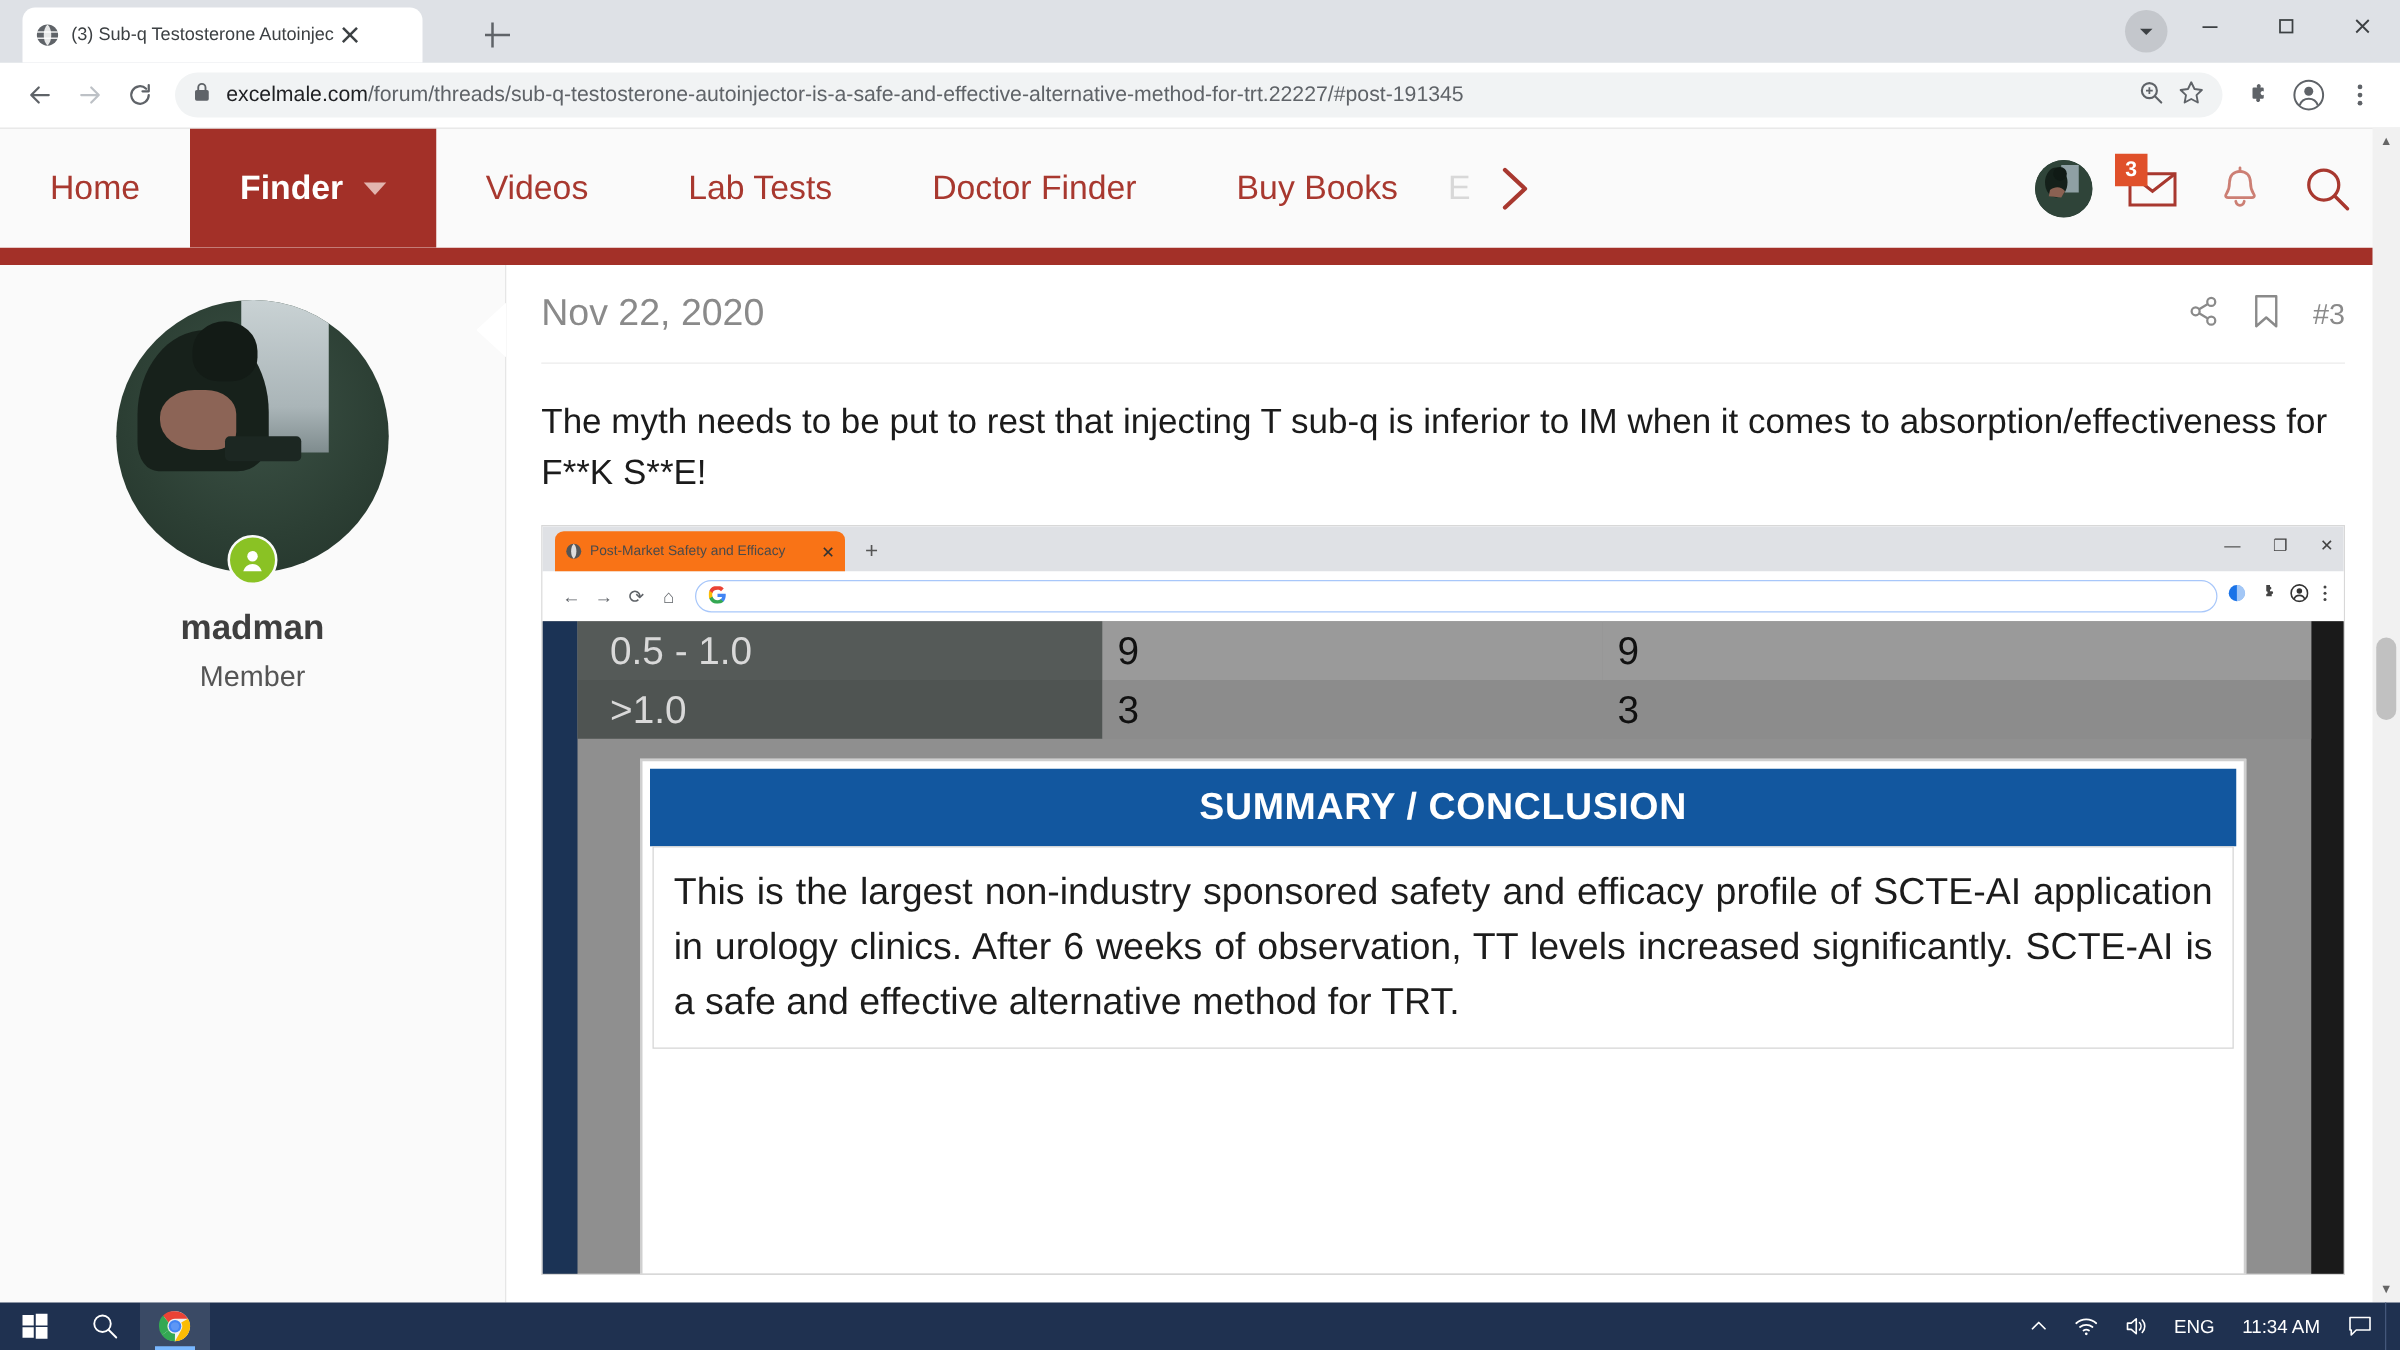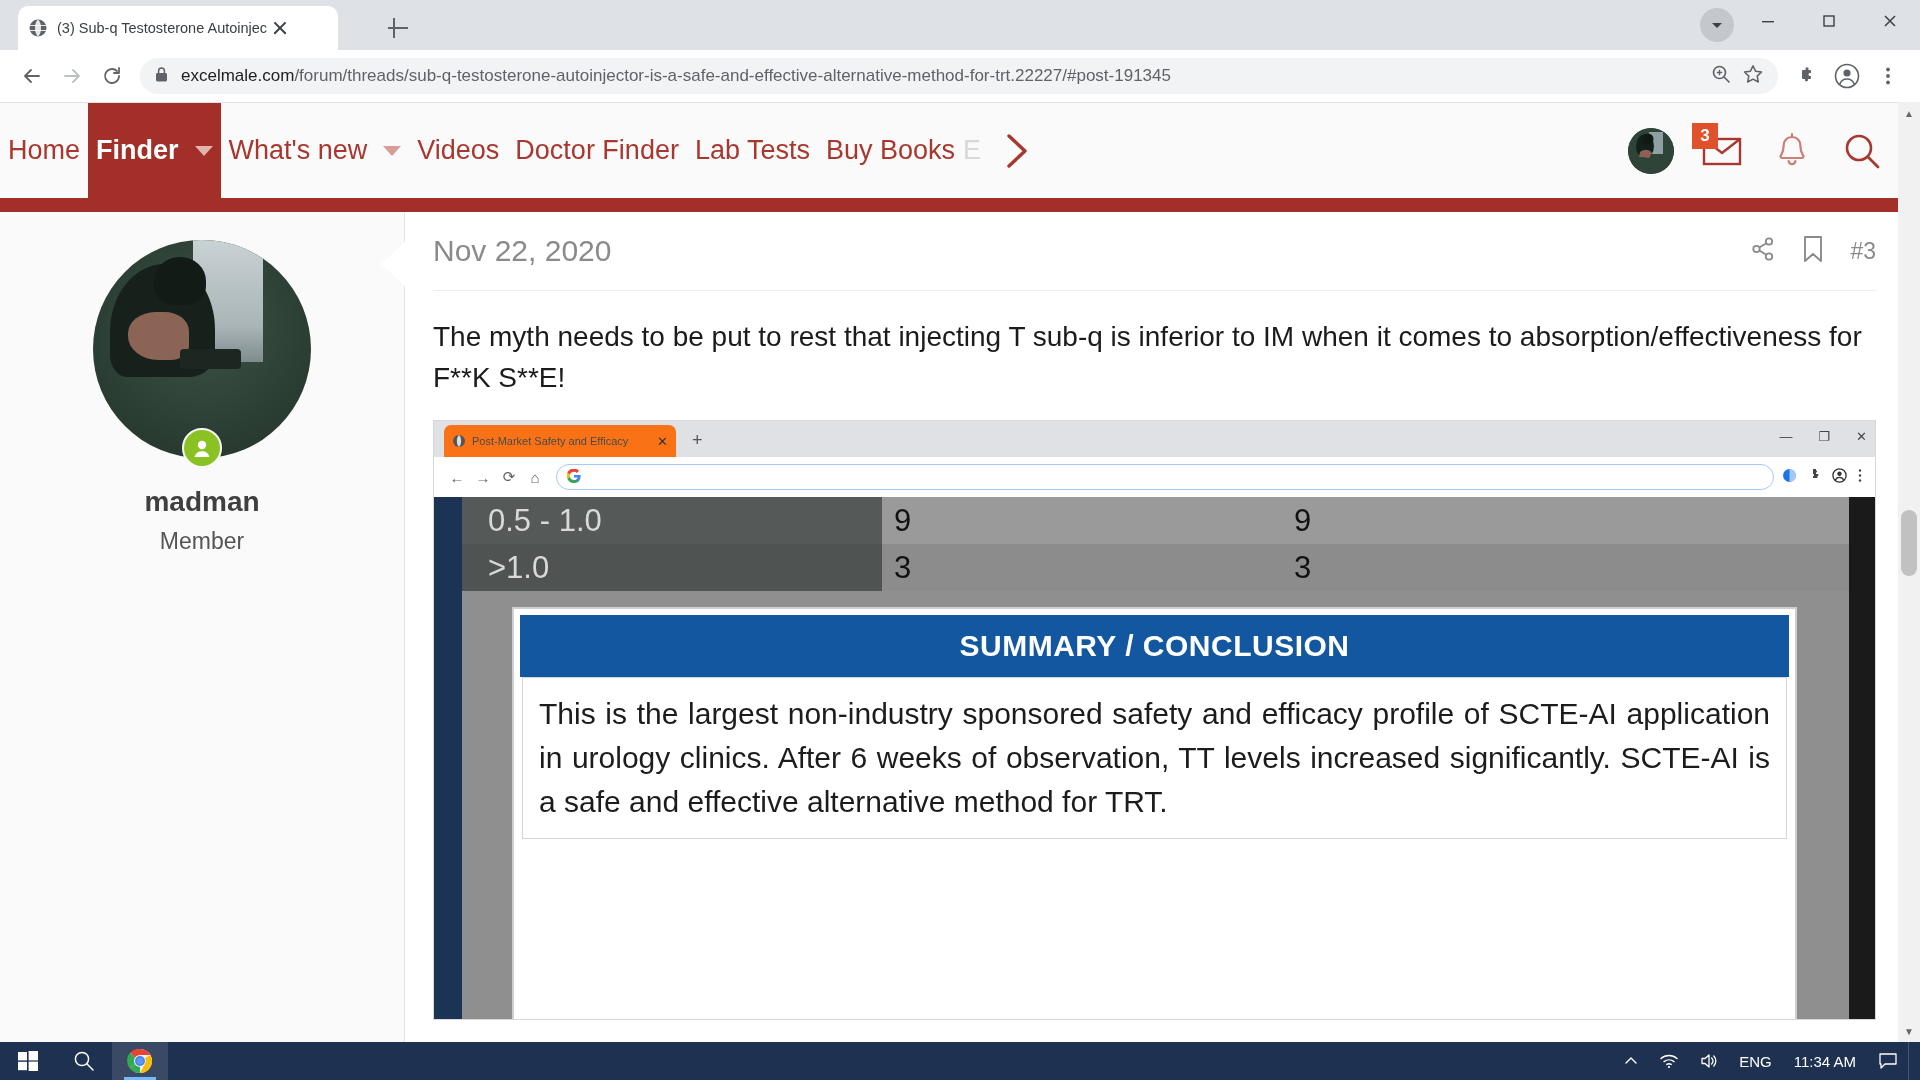--- a/index.html
+++ b/index.html
@@ -73,21 +73,21 @@
     background:#ffffff; overflow:hidden;
   }
 
   
   .forum-nav {
     position:relative; height:96px; background:#fafafa;
     border-top:1px solid #e3e3e3;
     display:flex; align-items:stretch;
   }
   .nav-item {
-    display:flex; align-items:center; padding:0 8px;
+    display:flex; align-items:center; padding:0 40px;
     color:#a8382f; font-size:27px; white-space:nowrap; cursor:pointer;
   }
   .nav-item.active { background:#a33028; color:#ffffff; font-weight:bold; }
   .nav-caret {
     width:0; height:0; margin-left:16px;
     border-left:9px solid transparent; border-right:9px solid transparent;
     border-top:10px solid #d79d96;
   }
   .nav-item.active .nav-caret { border-top-color:#e2b4ae; }
   .nav-item.clipped { overflow:hidden; width:22px; padding:0; justify-content:flex-start; color:#d8d8d8;}
@@ -357,31 +357,27 @@
 
     <div class="forum-nav">
       <div class="nav-item">
         <span>Home</span>
       </div>
       <div class="nav-item active">
         <span>Finder</span>
         <span class="nav-caret"></span>
       </div>
       <div class="nav-item">
-        <span>What's new</span>
-        <span class="nav-caret"></span>
+        <span>Videos</span>
       </div>
       <div class="nav-item">
-        <span>Videos</span>
+        <span>Lab Tests</span>
       </div>
       <div class="nav-item">
         <span>Doctor Finder</span>
-      </div>
-      <div class="nav-item">
-        <span>Lab Tests</span>
       </div>
       <div class="nav-item">
         <span>Buy Books</span>
       </div>
       <div class="nav-item clipped">
         <span>E</span>
       </div>
       <div class="nav-more">
         <svg width="34" height="42" viewBox="0 0 34 42">
             <path d="M10 6l16 15-16 15" fill="none" stroke="#a8382f" stroke-width="3.4" stroke-linecap="round" stroke-linejoin="round"></path>

